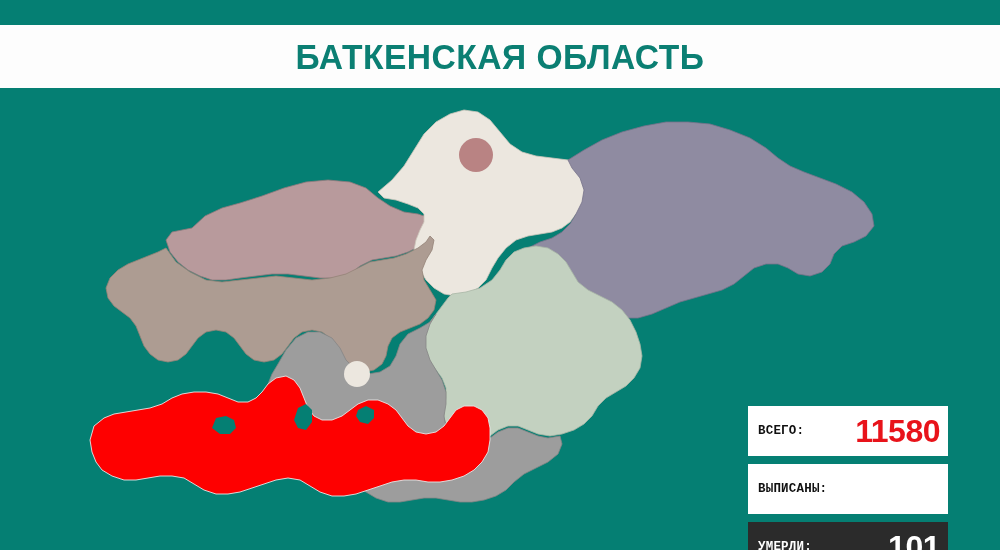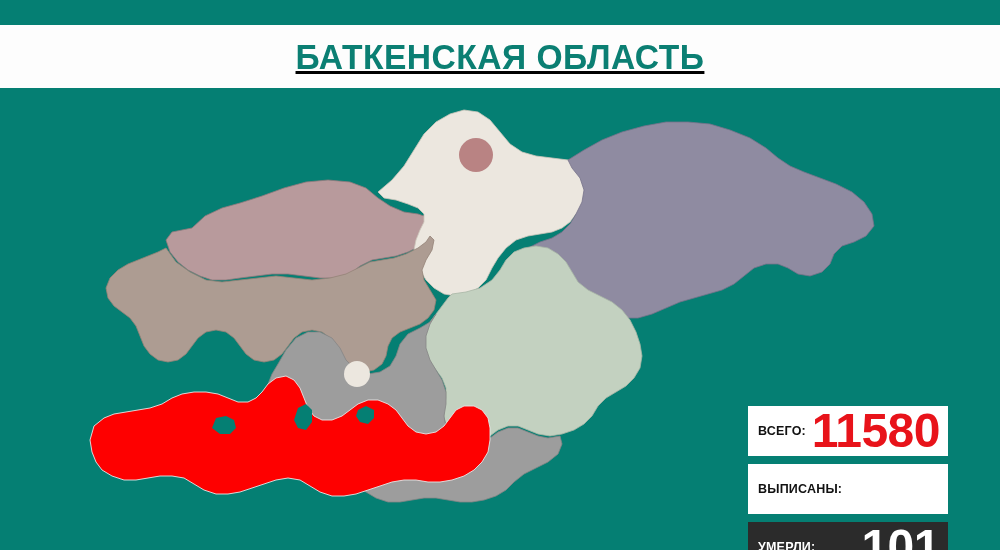--- a/index.html
+++ b/index.html
@@ -28,21 +28,20 @@
   .title-band {
     position: absolute;
     left: 0;
     top: 25px;
     width: 1000px;
     height: 63px;
     background: #fdfdfd;
     display: flex;
     align-items: center;
     justify-content: center;
-    text-decoration: underline;
   }
   .title-text {
     font-family: "Liberation Sans", sans-serif;
     font-weight: bold;
     font-size: 35px;
     letter-spacing: 0.5px;
     color: #0b7f73;
     white-space: nowrap;
     line-height: 1;
     transform: scaleX(0.96);
@@ -81,34 +80,34 @@
   .stat-row:last-child {
     margin-bottom: 0;
   }
   .stat-row.light {
     background: #ffffff;
   }
   .stat-row.dark {
     background: #2b2b2b;
   }
   .stat-label {
-    font-family: Liberation Sans, sans-serif;
+    font-family: Liberation Mono, monospace;
     font-weight: bold;
     font-size: 12.5px;
     letter-spacing: 0.2px;
     white-space: nowrap;
     color: #111111;
   }
   .stat-row.dark .stat-label {
     color: #ffffff;
   }
   .stat-value {
     font-family: "Liberation Sans", sans-serif;
     font-weight: bold;
-    font-size: 48px;
+    font-size: 32px;
     line-height: 1;
     white-space: nowrap;
     letter-spacing: -0.5px;
   }
   .stat-value.red {
     color: #e8131a;
   }
   .stat-value.green {
     color: #16b832;
   }

